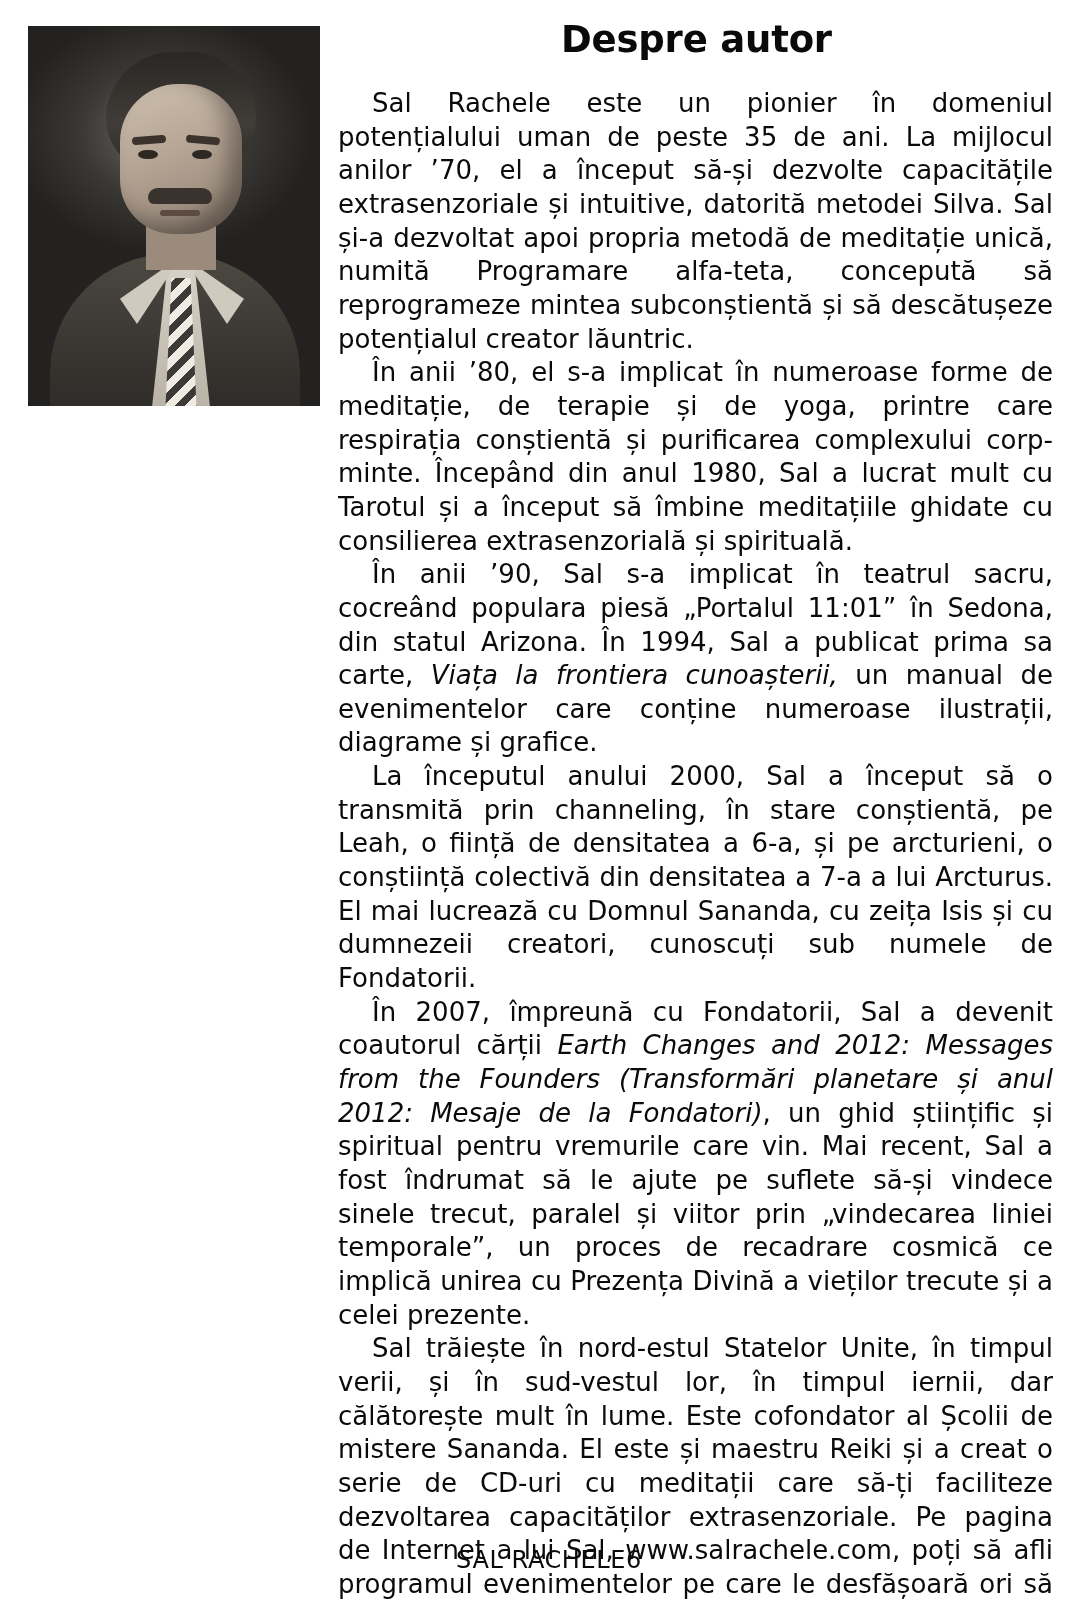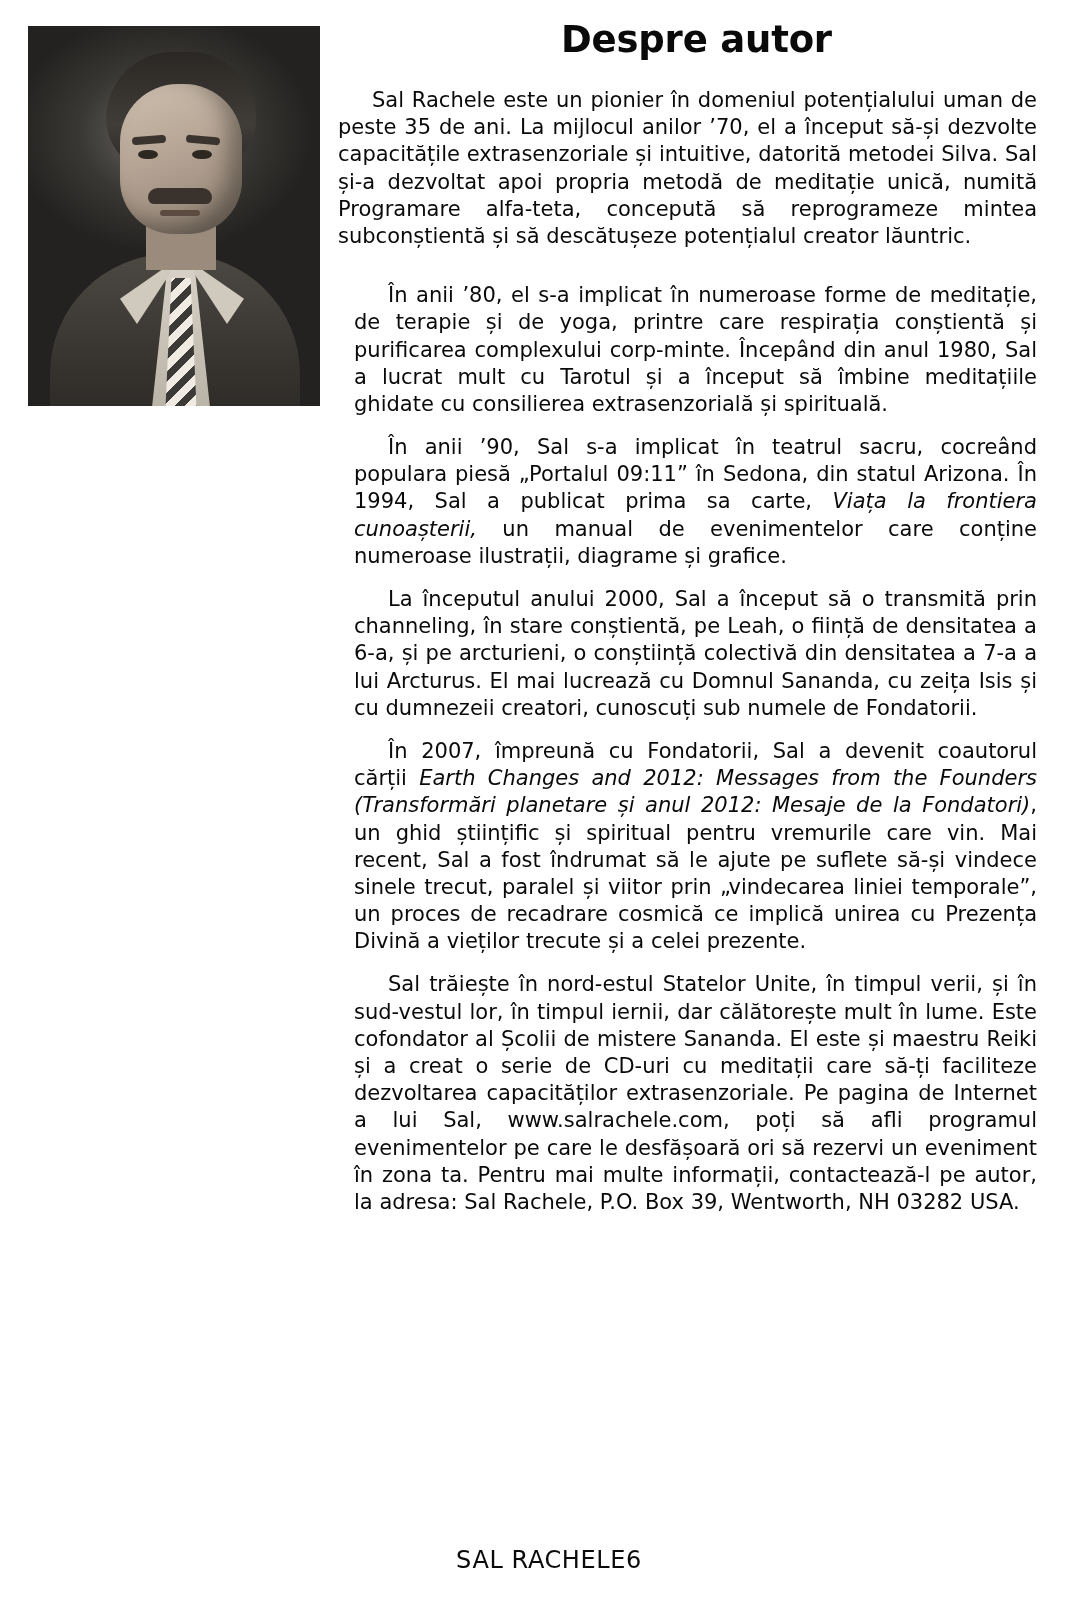--- a/index.html
+++ b/index.html
@@ -131,22 +131,22 @@
     font-size: 37px;
     font-weight: 700;
     text-align: center;
     margin: 4px 0 26px 0;
     letter-spacing: -0.2px;
   }
   .title-wrap {
     margin-left: 312px;
   }
   p {
-    margin: 16px;
-    font-size: 21px;
+    margin: 0;
+    font-size: 26px;
     line-height: 1.295;
     text-align: justify;
     text-justify: inter-word;
     hyphens: none;
   }
   p.indent { text-indent: 34px; }
   .flowed { overflow: hidden; }
   .footer {
     position: absolute;
     left: 45px;
@@ -187,21 +187,21 @@
 
     <div class="title-wrap">
       <h1 class="title">Despre autor</h1>
     </div>
 
     <p class="indent">Sal Rachele este un pionier în domeniul potențialului uman de peste 35 de ani. La mijlocul anilor ’70, el a început să-și dezvolte capacitățile extrasenzoriale și intuitive, datorită metodei Silva. Sal și-a dezvoltat apoi propria metodă de meditație unică, numită Programare alfa-teta, concepută să reprogrameze mintea subconștientă și să descătușeze potențialul creator lăuntric.</p>
 
     <div class="flowed">
       <p class="indent">În anii ’80, el s-a implicat în numeroase forme de meditație, de terapie și de yoga, printre care respirația conștientă și purificarea complexului corp-minte. Începând din anul 1980, Sal a lucrat mult cu Tarotul și a început să îmbine meditațiile ghidate cu consilierea extrasenzorială și spirituală.</p>
 
-      <p class="indent"><span>În anii ’90, Sal s-a implicat în teatrul sacru, cocreând populara piesă „Portalul 09:11” în Sedona, din statul Arizona. În 1994, Sal a publicat prima sa carte, </span><em>Viața la frontiera cunoașterii,</em><span> un manual de evenimentelor care conține numeroase ilustrații, diagrame și grafice.</span></p>
+      <p class="indent"><span>În anii ’90, Sal s-a implicat în teatrul sacru, cocreând populara piesă „Portalul 11:01” în Sedona, din statul Arizona. În 1994, Sal a publicat prima sa carte, </span><em>Viața la frontiera cunoașterii,</em><span> un manual de evenimentelor care conține numeroase ilustrații, diagrame și grafice.</span></p>
 
       <p class="indent">La începutul anului 2000, Sal a început să o transmită prin channeling, în stare conștientă, pe Leah, o ființă de densitatea a 6-a, și pe arcturieni, o conștiință colectivă din densitatea a 7-a a lui Arcturus. El mai lucrează cu Domnul Sananda, cu zeița Isis și cu dumnezeii creatori, cunoscuți sub numele de Fondatorii.</p>
 
       <p class="indent"><span>În 2007, împreună cu Fondatorii, Sal a devenit coautorul cărții </span><em>Earth Changes and 2012: Messages from the Founders (Transformări planetare și anul 2012: Mesaje de la Fondatori)</em><span>, un ghid științific și spiritual pentru vremurile care vin. Mai recent, Sal a fost îndrumat să le ajute pe suflete să-și vindece sinele trecut, paralel și viitor prin „vindecarea liniei temporale”, un proces de recadrare cosmică ce implică unirea cu Prezența Divină a vieților trecute și a celei prezente.</span></p>
 
       <p class="indent">Sal trăiește în nord-estul Statelor Unite, în timpul verii, și în sud-vestul lor, în timpul iernii, dar călătorește mult în lume. Este cofondator al Școlii de mistere Sananda. El este și maestru Reiki și a creat o serie de CD-uri cu meditații care să-ți faciliteze dezvoltarea capacităților extrasenzoriale. Pe pagina de Internet a lui Sal, www.salrachele.com, poți să afli programul evenimentelor pe care le desfășoară ori să rezervi un eveniment în zona ta. Pentru mai multe informații, contactează-l pe autor, la adresa: Sal Rachele, P.O. Box 39, Wentworth, NH 03282 USA.</p>
     </div>
 
   </div>
 

